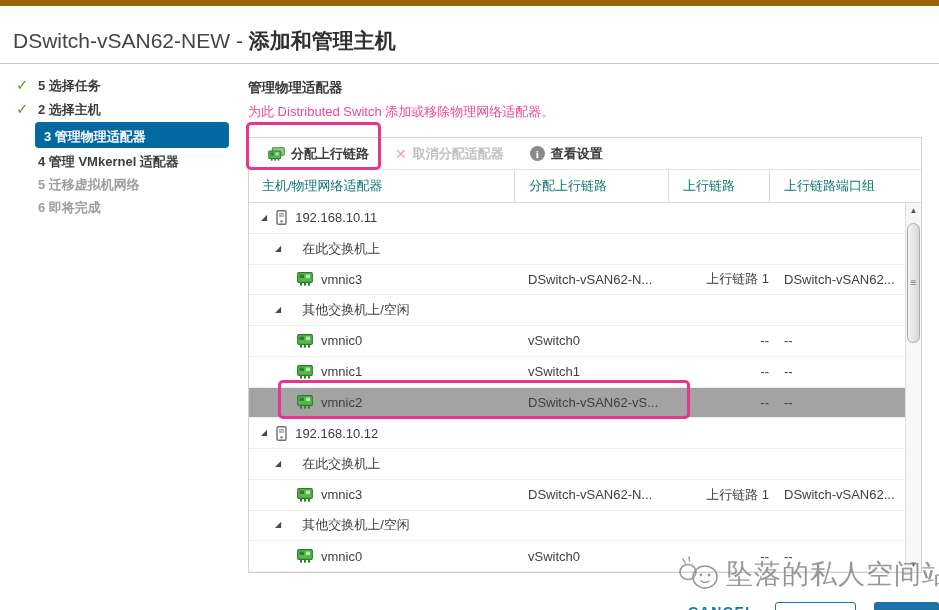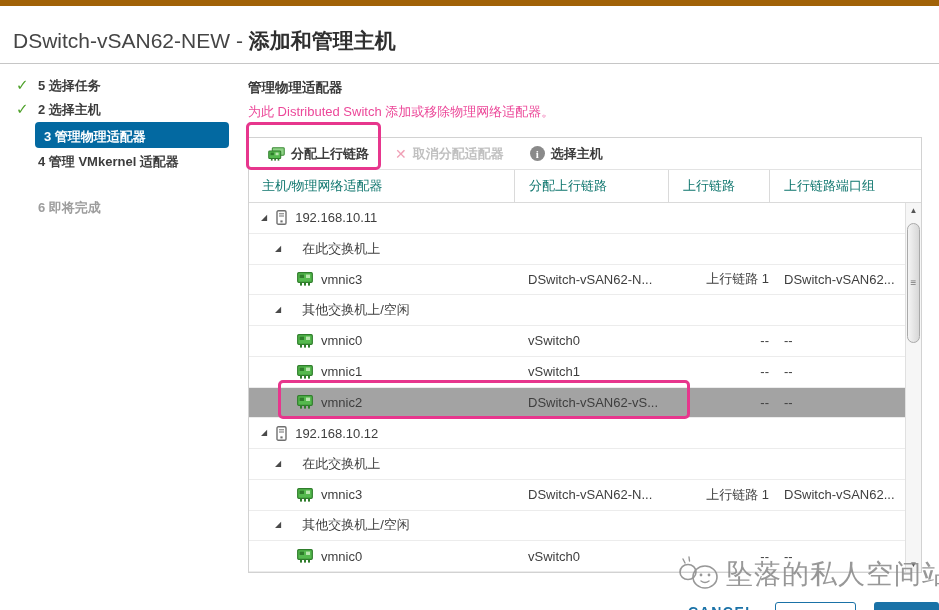--- a/index.html
+++ b/index.html
@@ -124,20 +124,23 @@
   <div class="step step-2">
     <span class="check">✓</span>
     <span class="s-label">2 选择主机</span>
   </div>
   <div class="step step-3">
     <span class="s-label">3 管理物理适配器</span>
   </div>
   <div class="step step-4">
     <span class="s-label">4 管理 VMkernel 适配器</span>
   </div>
+  <div class="step step-5 future">
+    <span class="s-label">5 迁移虚拟机网络</span>
+  </div>
   <div class="step step-6 future">
     <span class="s-label">6 即将完成</span>
   </div>
 
   <div class="content-heading">管理物理适配器</div>
   <div class="content-desc">为此 Distributed Switch 添加或移除物理网络适配器。</div>
 
   <div class="adapter-table">
     <div class="toolbar">
       <div class="tool">
@@ -145,21 +148,21 @@
             <use href="#sym-assign"></use>
           </svg>
         <span>分配上行链路</span>
       </div>
       <div class="tool disabled">
         <span class="x-icon">✕</span>
         <span>取消分配适配器</span>
       </div>
       <div class="tool">
         <span class="info-icon">i</span>
-        <span>选择主机</span>
+        <span>查看设置</span>
       </div>
     </div>
 
     <div class="thead">
       <div class="th th-1">主机/物理网络适配器</div>
       <div class="th th-2">分配上行链路</div>
       <div class="th th-3">上行链路</div>
       <div class="th th-4">上行链路端口组</div>
     </div>
 

